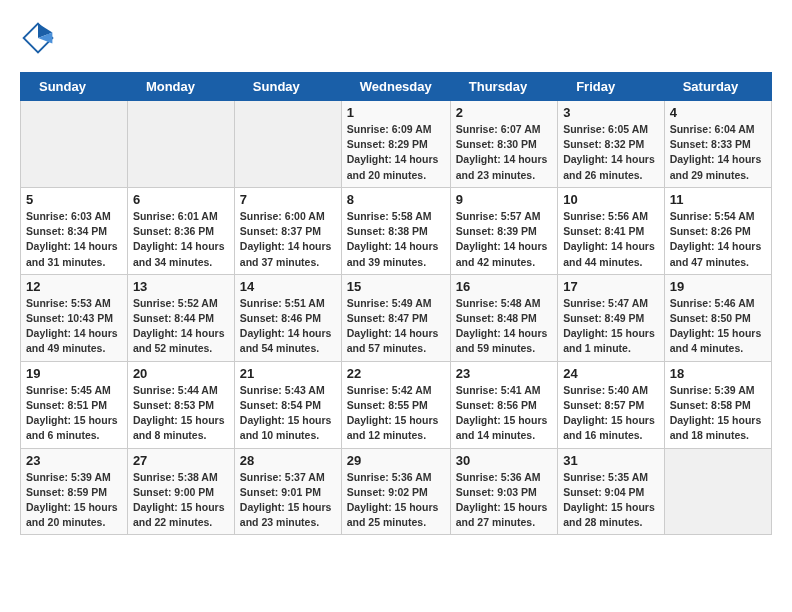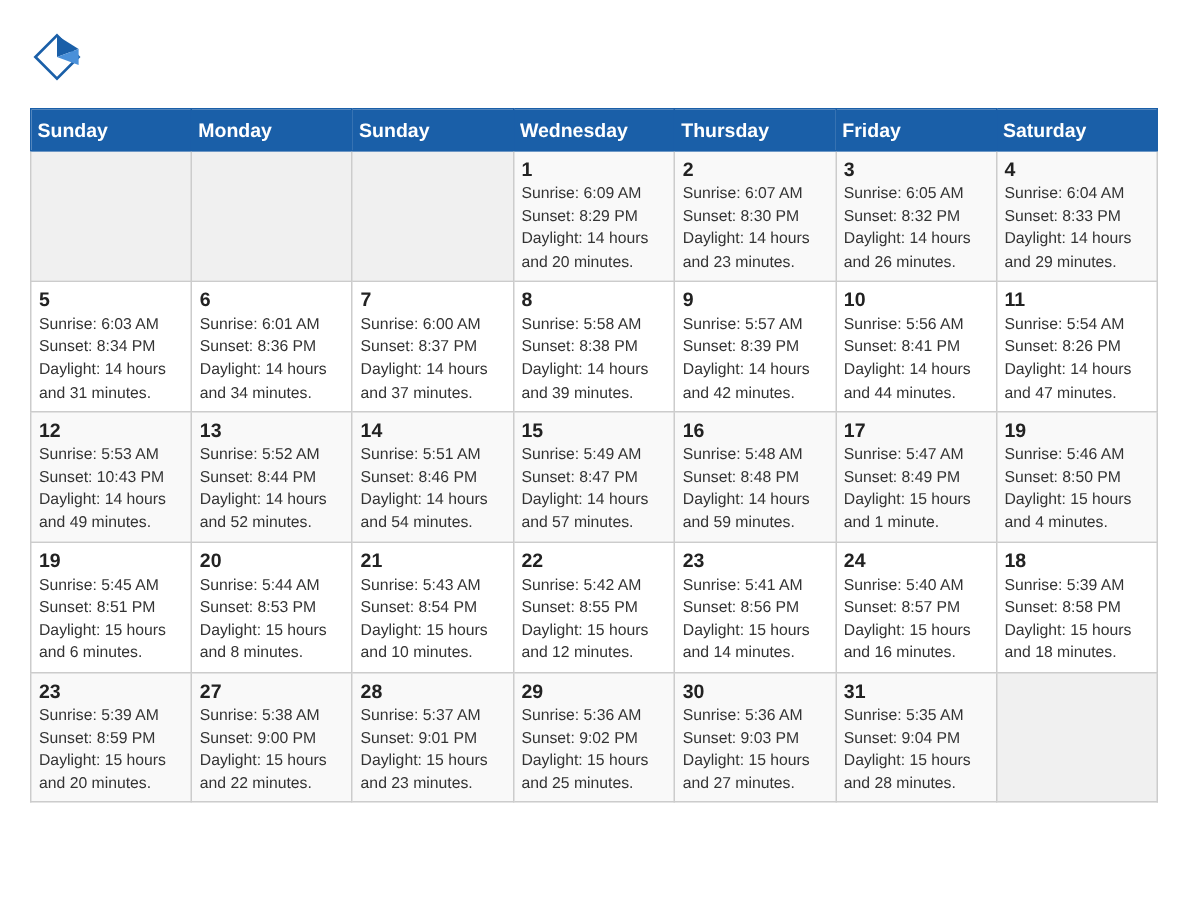--- a/index.html
+++ b/index.html
@@ -53,21 +53,21 @@
       color: #555;
     }
     table {
       width: 100%;
       border-collapse: collapse;
       font-size: 11px;
     }
     thead tr th {
       background-color: #1a5fa8;
       color: #fff;
-      padding: 6px 4px;
+      padding: 6px 18px;
       text-align: left;
       font-size: 13px;
       font-weight: bold;
       border: 1px solid #1a5fa8;
     }
     tbody tr td {
       border: 1px solid #ccc;
       vertical-align: top;
       padding: 4px 5px;
       width: 108px;
@@ -84,20 +84,21 @@
       font-size: 13px;
       font-weight: bold;
       display: block;
       margin-bottom: 2px;
       color: #222;
     }
     .day-detail {
       color: #333;
       line-height: 1.45;
       font-size: 10.5px;
+      font-weight: bold;
     }
     td.empty {
       background: #f0f0f0 !important;
     }
   </style>
 </head>
 <body>
 
 <div class="header">
   <div class="logo">

